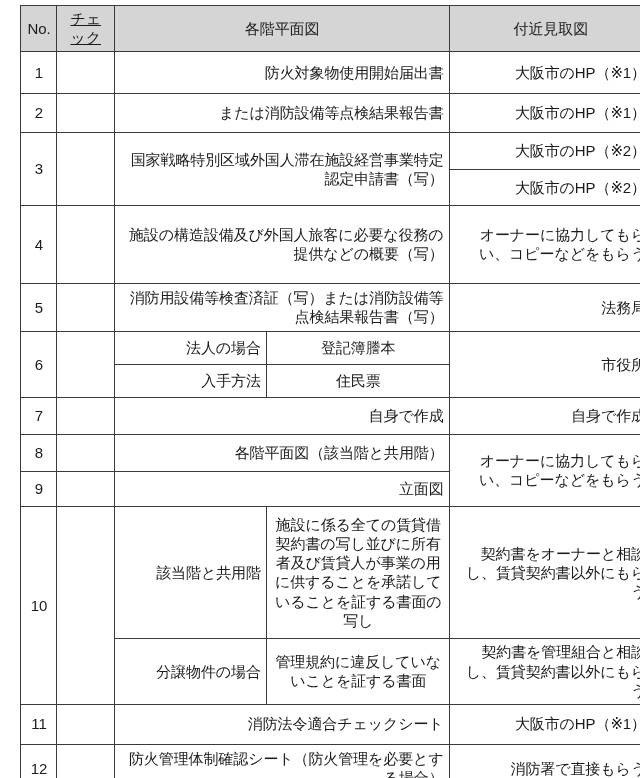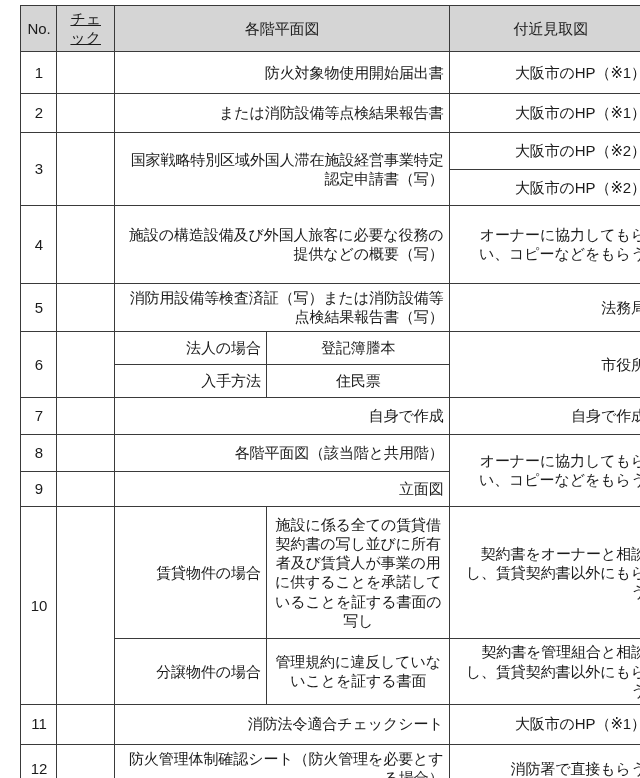--- a/index.html
+++ b/index.html
@@ -185,21 +185,21 @@
       </tr>
       <tr class="r-9">
         <td class="cell-no">9</td>
         <td class="cell-check"></td>
         <td class="cell-doc" colspan="2">立面図</td>
       </tr>
 
       <tr class="r-10a">
         <td class="cell-no" rowspan="2">10</td>
         <td class="cell-check" rowspan="2"></td>
-        <td class="cell-doc va-mid">賃貸物件の場合</td>
+        <td class="cell-doc va-mid">該当階と共用階</td>
         <td class="cell-sub va-top">施設に係る全ての賃貸借契約書の写し並びに所有者及び賃貸人が事業の用に供することを承諾していることを証する書面の写し</td>
         <td class="cell-method va-mid">契約書をオーナーと相談し、賃貸契約書以外にもらう</td>
       </tr>
       <tr class="r-10b">
         <td class="cell-doc va-mid">分譲物件の場合</td>
         <td class="cell-sub va-mid">管理規約に違反していないことを証する書面</td>
         <td class="cell-method va-top">契約書を管理組合と相談し、賃貸契約書以外にもらう</td>
       </tr>
 
       <tr class="r-11">

